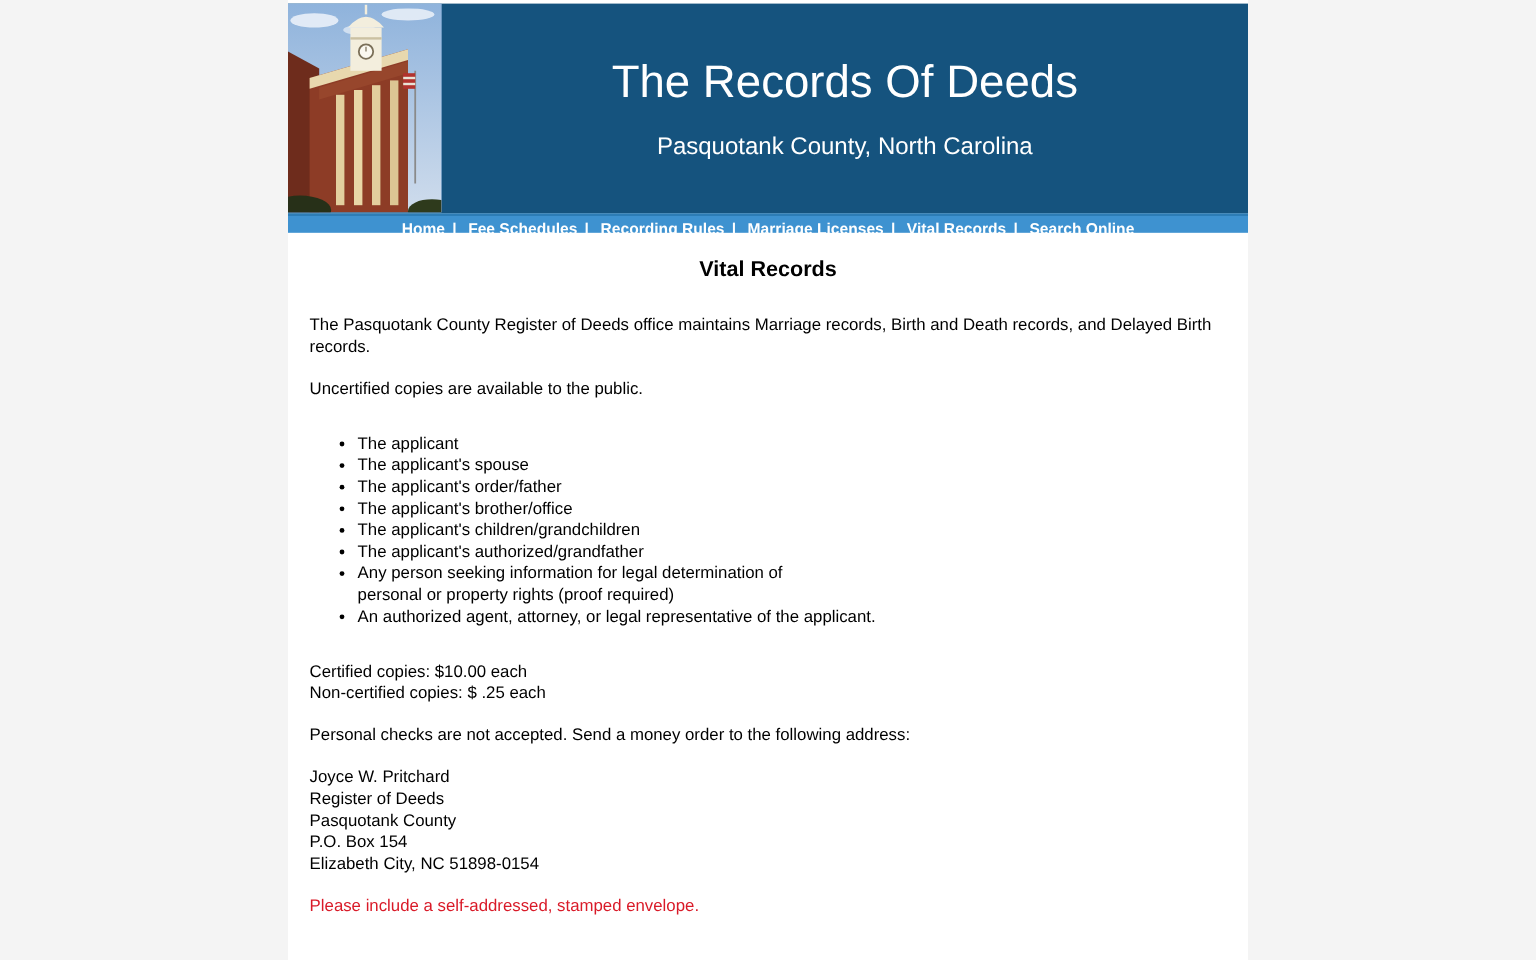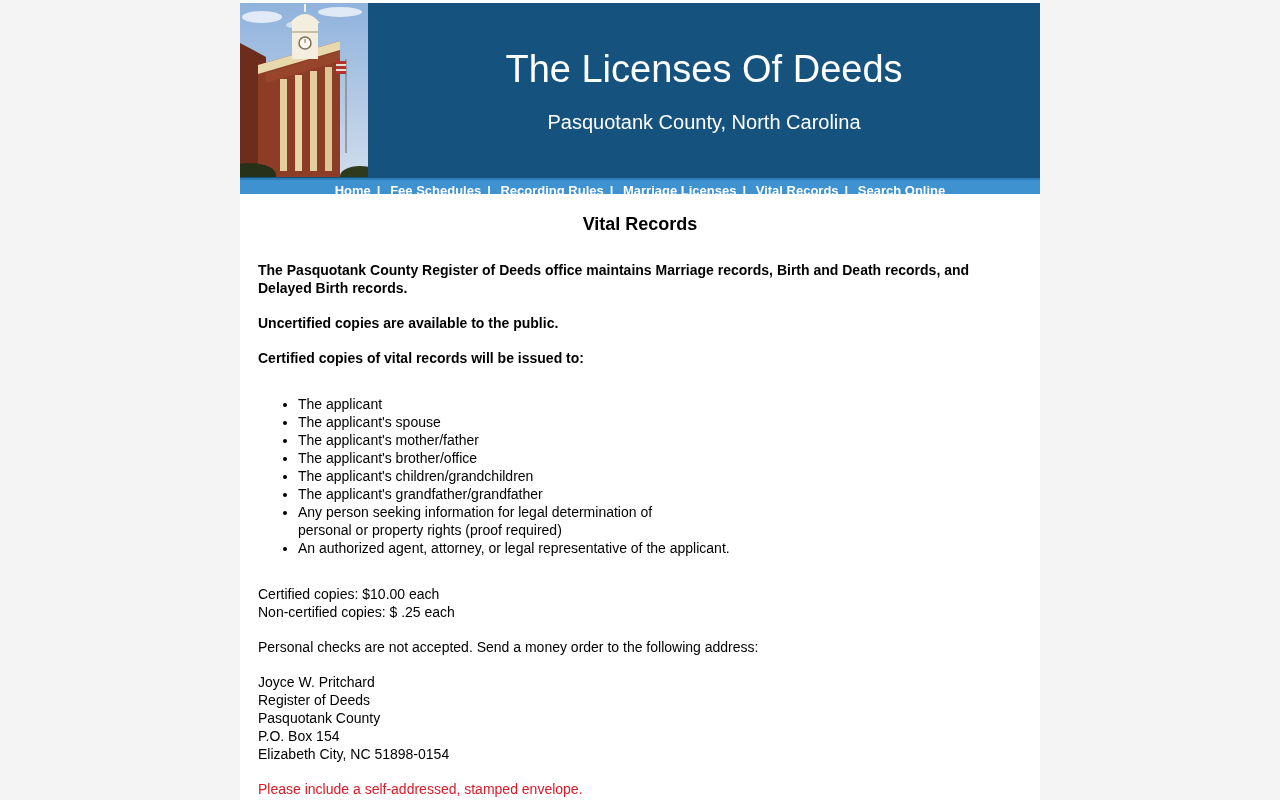--- a/index.html
+++ b/index.html
@@ -38,21 +38,21 @@
   .nav-link{ color:#fff; text-decoration:none; font-weight:bold; cursor:pointer; }
   .navbar .sep{ margin:0 6px; }
   .navbar .sep:last-child{ display:none; }
   
   .content{ padding:0 18px 30px 18px; font-size:14px; line-height:18px; }
   .content h3{
     font-size:18px; line-height:21px; text-align:center;
     margin:20px 0 26px 0; font-weight:bold;
   }
   .content p{ margin:17px 0; }
-  .content p.b{ font-weight:bold; }
+  .content p.b{ font-weight:normal; }
   .content ul{ margin:28px 0; padding-left:40px; }
   .content li{ white-space:pre-line; line-height:18px; }
   .red-note{ color:var(--red-note,#d91a28); }
   .lines .line{ line-height:18px; }
 </style>
 </head>
 <body>
 
 <div class="page">
 
@@ -93,21 +93,21 @@
         <line x1="106" y1="56" x2="106" y2="150" stroke="#8a8a8a" stroke-width="1.5"></line>
         <rect x="96" y="58" width="10" height="13" fill="#b2322e"></rect>
         <rect x="96" y="61" width="10" height="2" fill="#e8e2d6"></rect>
         <rect x="96" y="66" width="10" height="2" fill="#e8e2d6"></rect>
 
         <ellipse cx="10" cy="172" rx="26" ry="12" fill="#273018"></ellipse>
         <ellipse cx="120" cy="173" rx="20" ry="10" fill="#2e3a1c"></ellipse>
       </svg>
     </div>
     <div class="header-text">
-      <div class="site-title">The Licenses Of Deeds</div>
+      <div class="site-title">The Records Of Deeds</div>
       <div class="site-subtitle">Pasquotank County, North Carolina</div>
     </div>
   </div>
 
   <nav class="navbar">
     
   
       <a class="nav-link">Home</a><span class="sep">|</span>
     
       <a class="nav-link">Fee Schedules</a><span class="sep">|</span>
@@ -119,35 +119,34 @@
       <a class="nav-link">Vital Records</a><span class="sep">|</span>
     
       <a class="nav-link">Search Online</a>
     </nav>
 
   <div class="content">
     <h3>Vital Records</h3>
 
     <p class="b">The Pasquotank County Register of Deeds office maintains Marriage records, Birth and Death records, and Delayed Birth records.</p>
     <p class="b">Uncertified copies are available to the public.</p>
-    <p class="b">Certified copies of vital records will be issued to:</p>
 
     <ul>
 
         <li>The applicant</li>
 
         <li>The applicant's spouse</li>
 
-        <li>The applicant's mother/father</li>
+        <li>The applicant's order/father</li>
 
         <li>The applicant's brother/office</li>
 
         <li>The applicant's children/grandchildren</li>
 
-        <li>The applicant's grandfather/grandfather</li>
+        <li>The applicant's authorized/grandfather</li>
 
         <li>Any person seeking information for legal determination of
 personal or property rights (proof required)</li>
 
         <li>An authorized agent, attorney, or legal representative of the applicant.</li>
       </ul>
 
     <p class="lines">
 
         <span class="line" style="display:block">Certified copies: $10.00 each</span>

